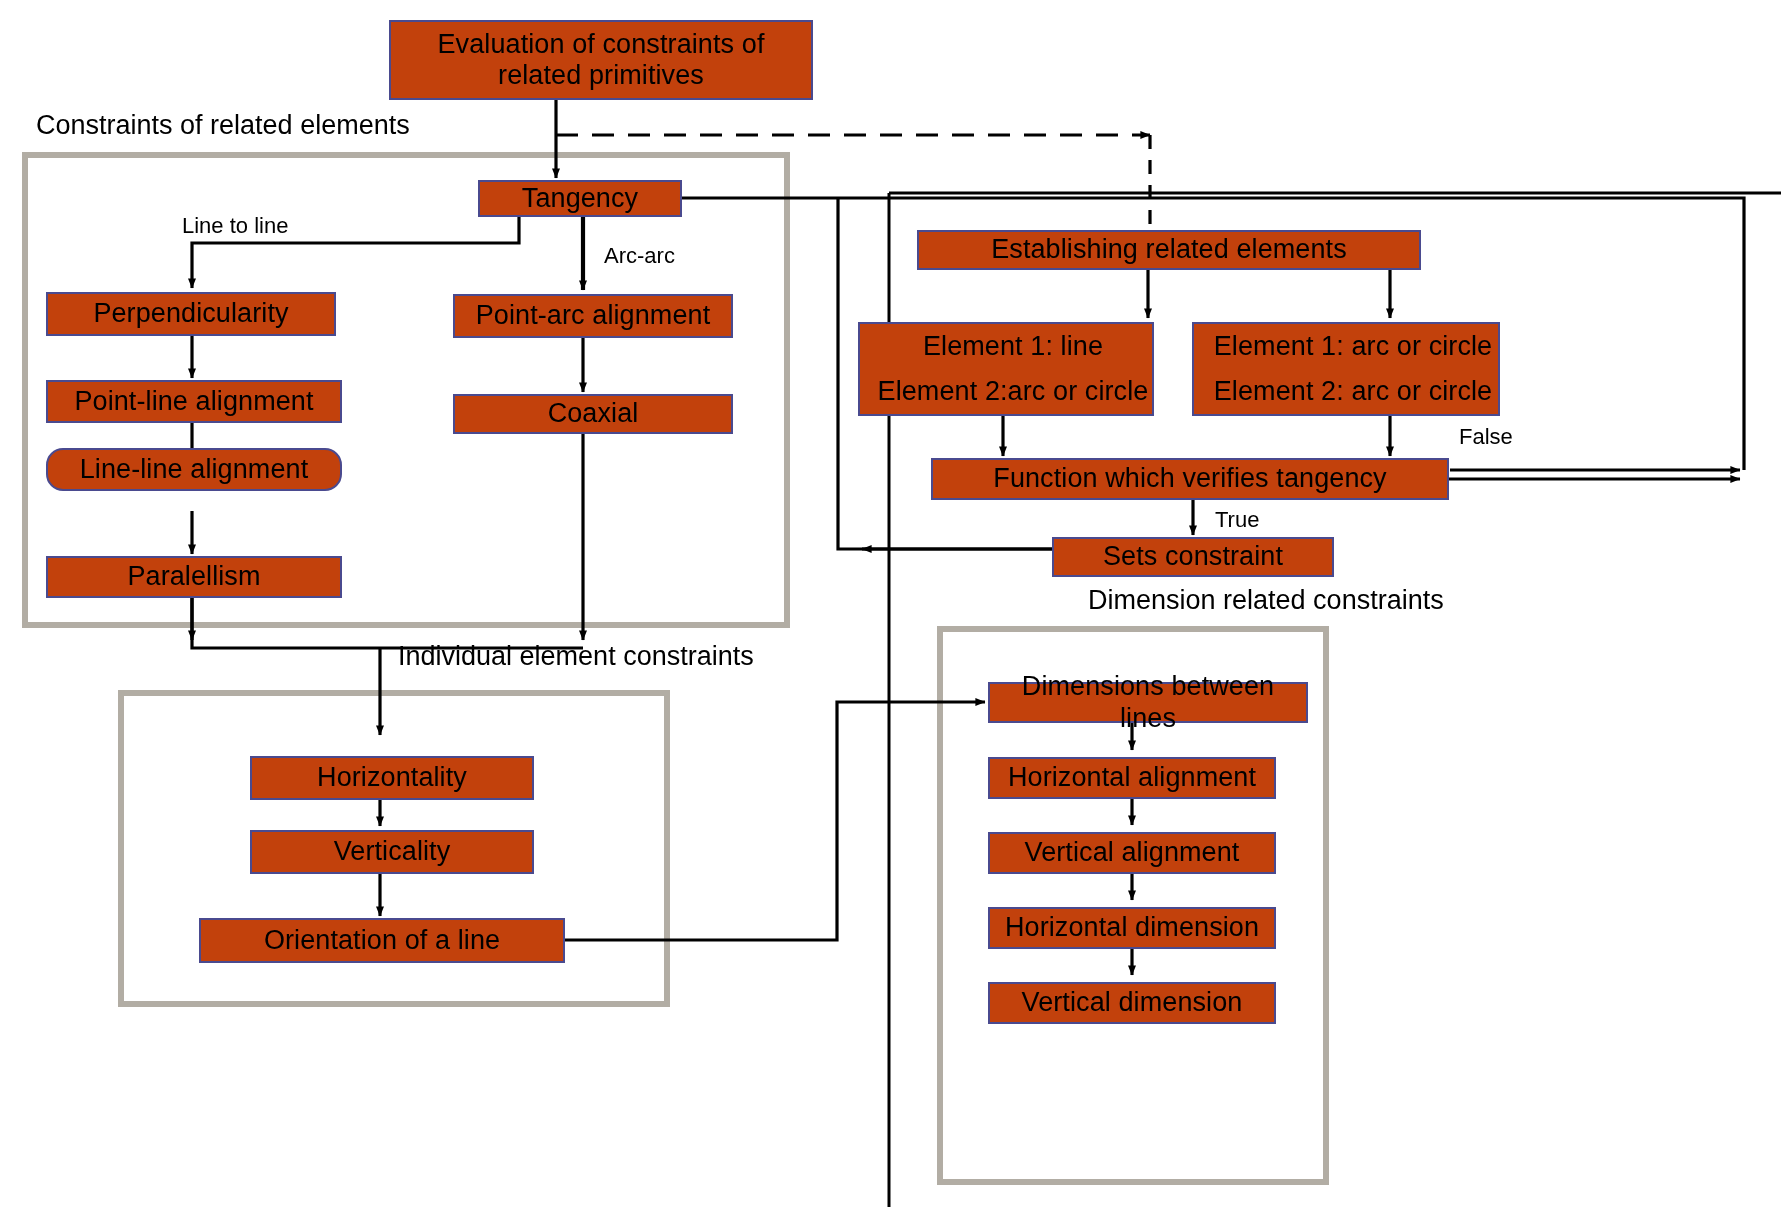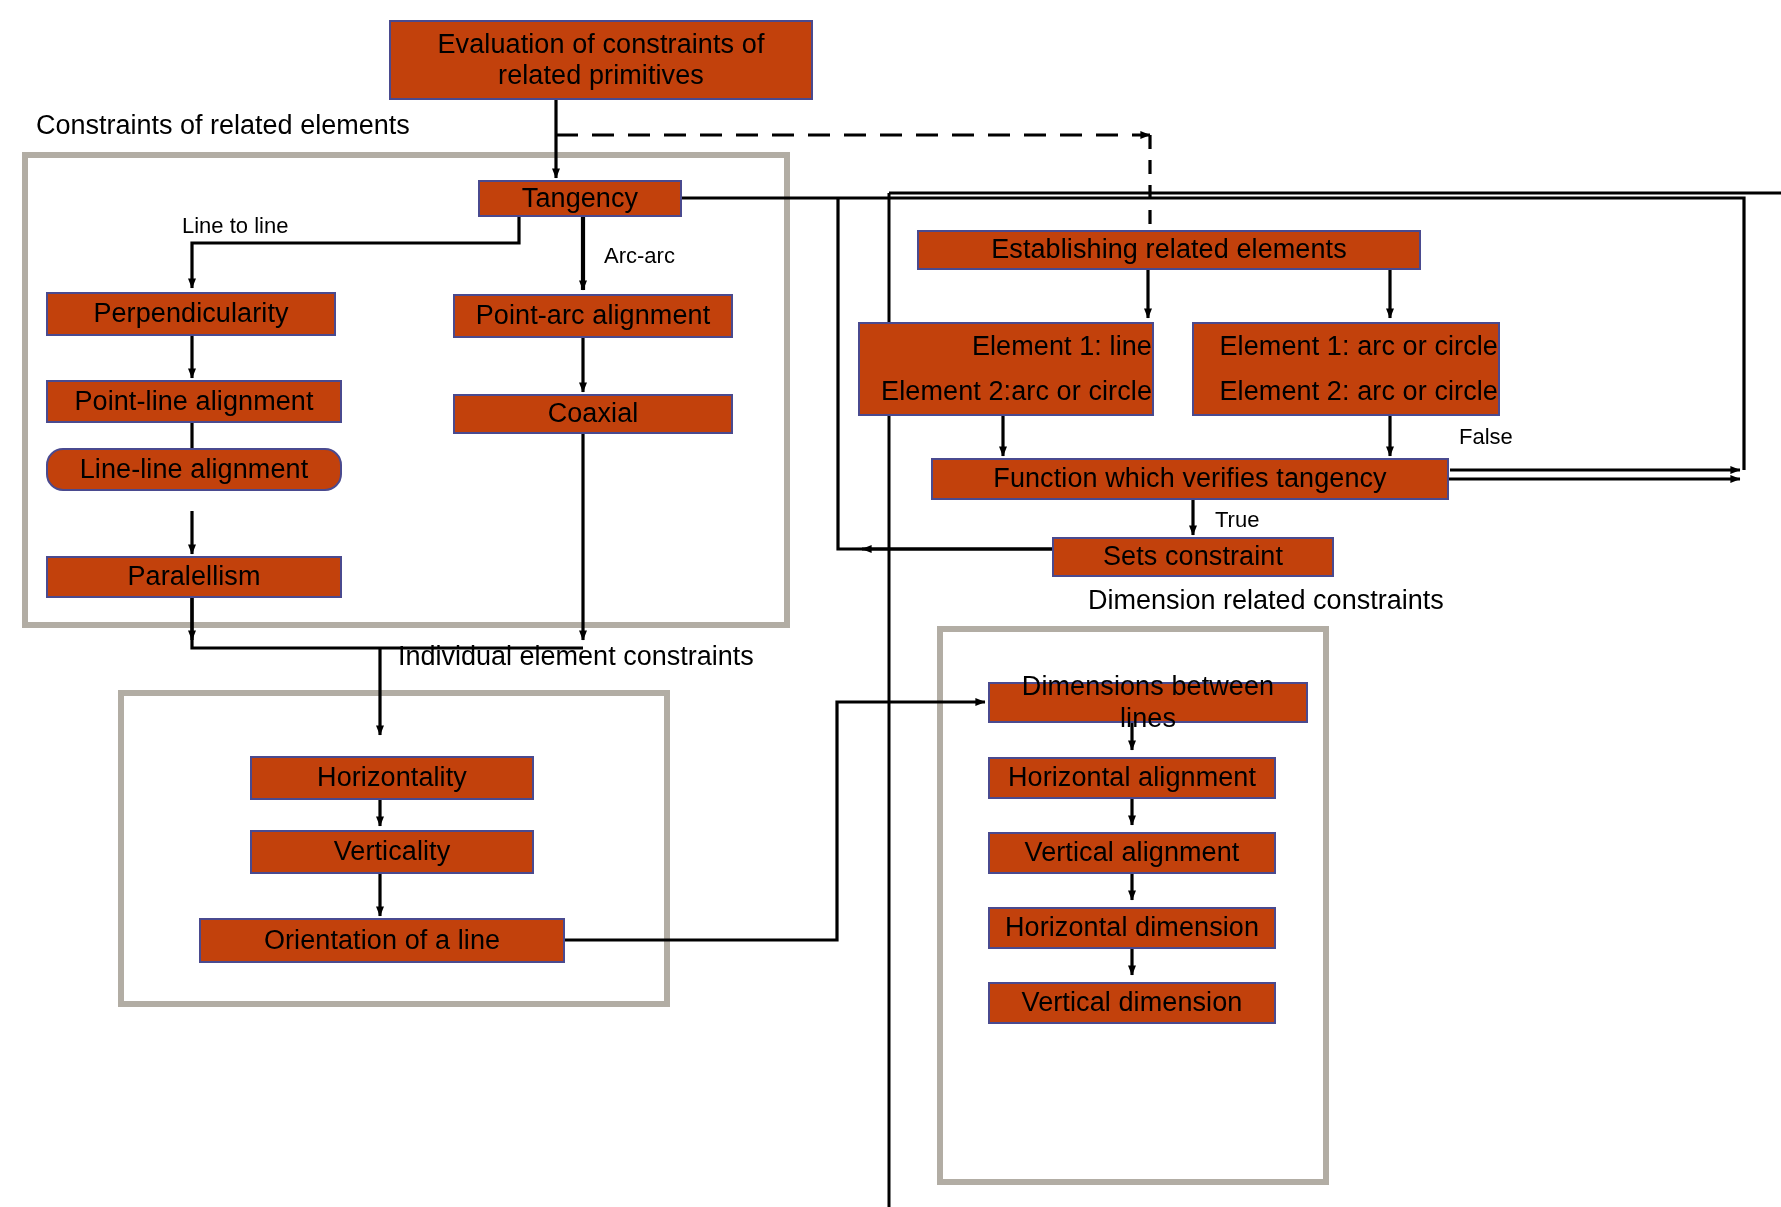--- a/index.html
+++ b/index.html
@@ -32,21 +32,21 @@
     display: flex;
     align-items: center;
     justify-content: center;
     text-align: center;
     font-size: 27px;
     line-height: 1.15;
     letter-spacing: 0.1px;
   }
   .node.two-line {
     flex-direction: column;
-    align-items: flex-end;
+    align-items: center;
     justify-content: center;
     text-align: left;
     padding-left: 14px;
     gap: 14px;
   }
   .node.two-line span { display: block; }
   .group {
     position: absolute;
     box-sizing: border-box;
     border: 6px solid #b2ada4;

